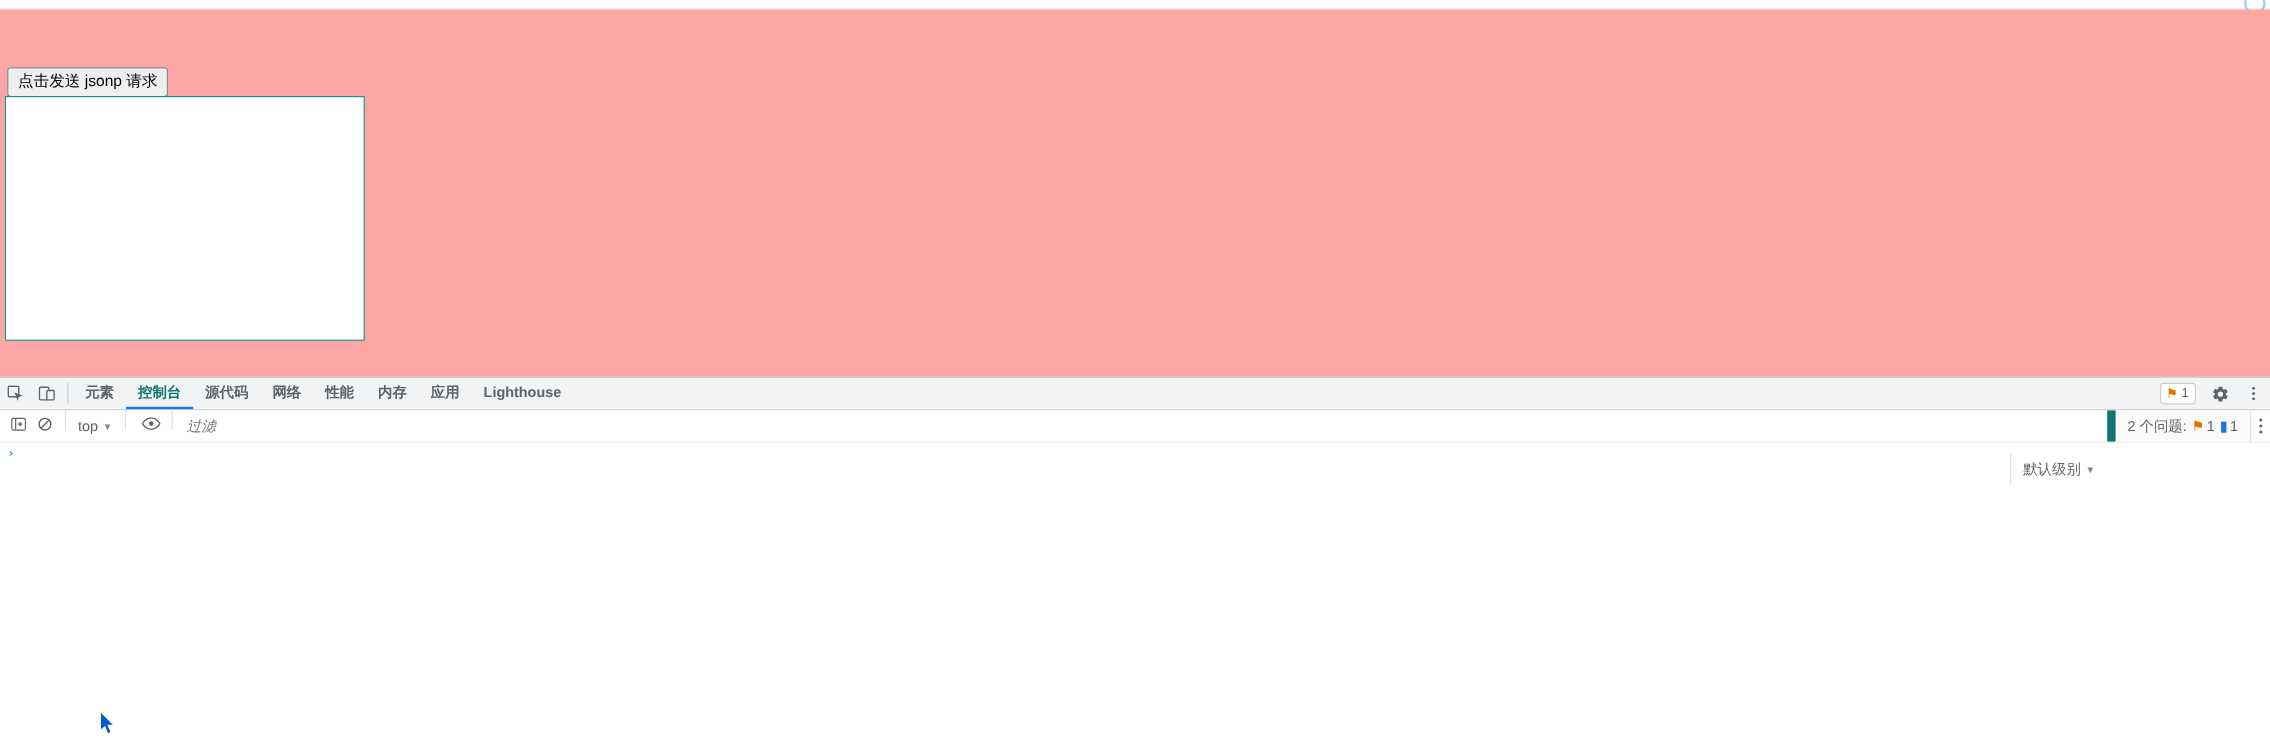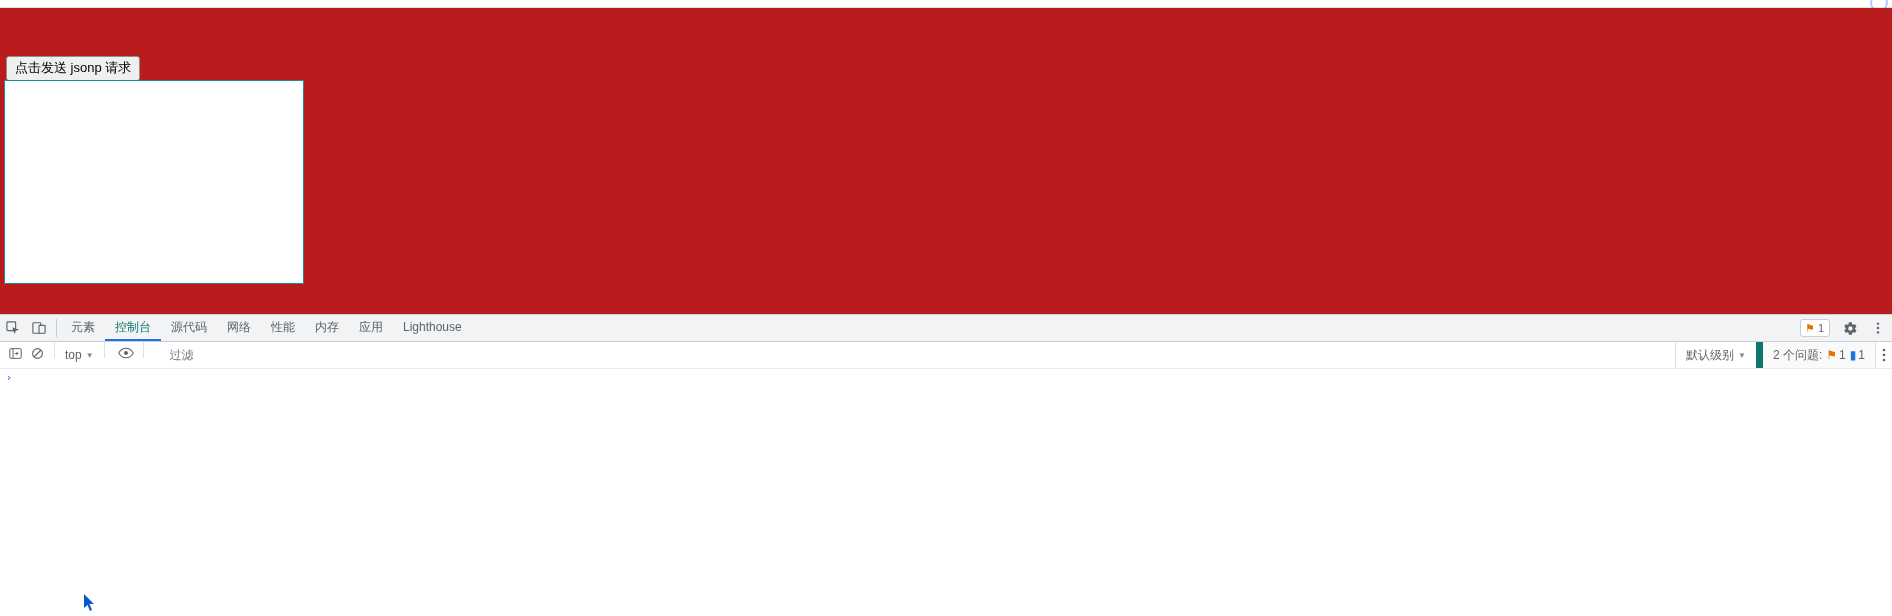--- a/index.html
+++ b/index.html
@@ -26,21 +26,21 @@
     width: 18px; height: 18px;
     border-radius: 50%;
     border: 2px solid #1a73e8;
     opacity: .35;
   }
 
   
   .page-area {
     width: 1892px;
     height: 306px;
-    background: #b91c1c;
+    background: #fca5a5;
     padding: 40px 6px 0 6px;
     position: relative;
   }
   .jsonp-button {
     position: absolute;
     left: 6px; top: 48px;
     font-family: inherit;
     font-size: 13px;
     padding: 2px 8px 3px 8px;
     background: #efefef;
@@ -85,20 +85,21 @@
   .dt-tabs .sep {
     width: 1px; background: #cacdd1; margin: 4px 4px;
   }
   .dt-tab {
     padding: 12px 10px;
     display: flex; align-items: center;
     color: #5f6368;
     cursor: pointer;
     border-bottom: 2px solid transparent;
     font-size: 12px;
+    font-weight: bold;
   }
   .dt-tab.active {
     color: #0f766e;
     border-bottom-color: #1a73e8;
     background: #f1f3f4;
   }
   .dt-tabs .spacer { flex: 1; }
   .dt-badge-warn {
     display: flex; align-items: center; gap: 3px;
     background: #fff;
@@ -130,34 +131,36 @@
   .console-toolbar .vsep {
     width:1px; height:16px; background:#e0e0e0; margin:0 6px;
   }
   .ctx-select {
     display:flex; align-items:center; gap:4px;
     padding: 0 4px; cursor: pointer;
   }
   .dropdown-caret { font-size: 8px; color:#888; }
   .eye-btn { margin-left: 4px; }
   .filter-input {
-    margin-left: 20px;
+    margin-left: 6px;
     flex: 0 0 220px;
     border: none;
     outline: none;
     font-size: 12px;
     color: #0c4a6e;
     background: transparent;
+    font-style: italic;
   }
   .console-toolbar .grow { flex:1; }
   .level-select {
     display:flex; align-items:center; gap:4px;
     border-left:1px solid #e0e0e0;
     padding: 0 10px; height:100%;
     cursor:pointer;
+    margin-top:36px;
   }
   .issues-chip {
     display:flex; align-items:center; gap:4px;
     border-left:7px solid #0f766e;
     padding: 0 10px; height:100%;
     cursor:pointer;
     background:#fafafa;
   }
   .issues-chip .count-badge { display:flex; align-items:center; gap:2px; }
   .gear-small { border-left:1px solid #e0e0e0; padding:0 6px; height:100%; display:flex; align-items:center; cursor:pointer;}

